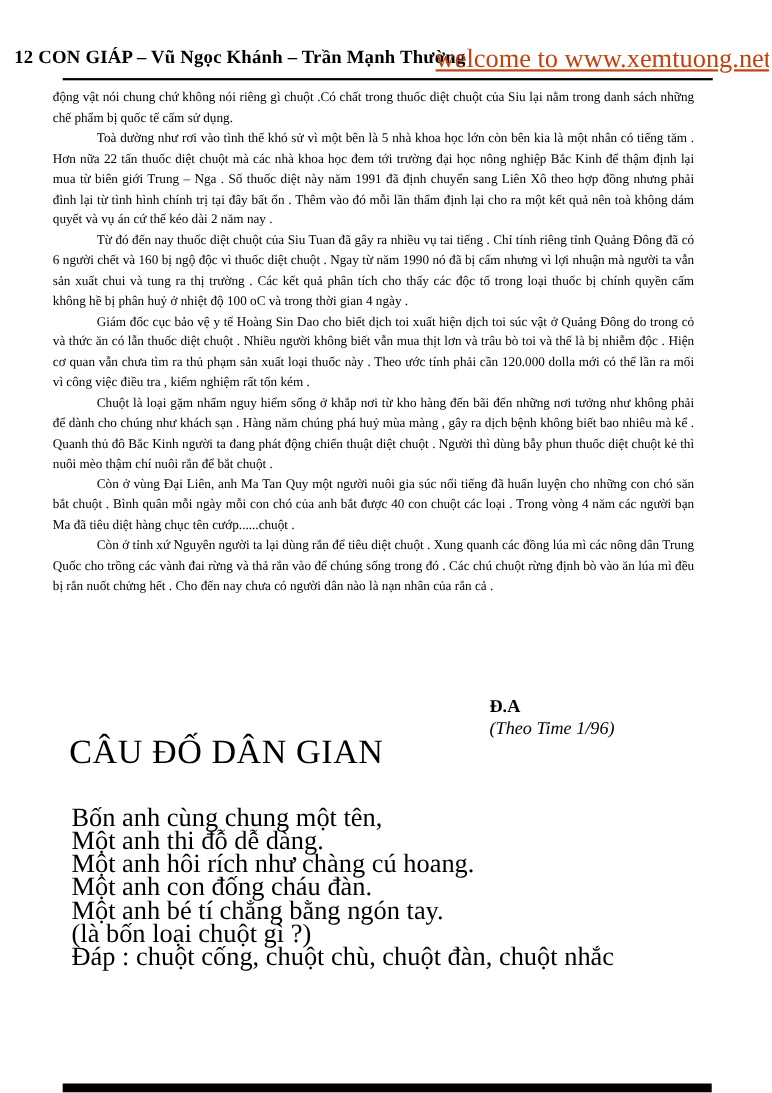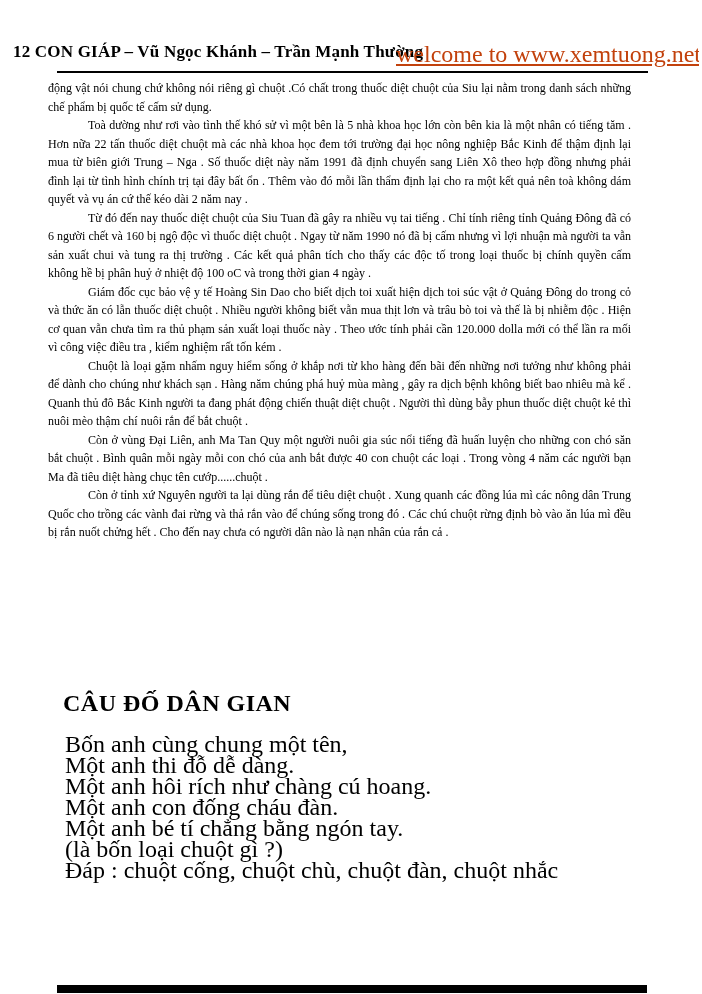--- a/index.html
+++ b/index.html
@@ -60,25 +60,24 @@
     top: 632px;
     font-size: 16.5px;
     line-height: 20px;
   }
   .sig-author { font-weight: bold; }
   .sig-source { font-style: italic; }
   .riddle-heading {
     position: absolute;
     left: 63px;
     top: 666px;
-    font-size: 24px;
-    font-weight: bold;
+    font-size: 31px;
+    font-weight: normal;
     letter-spacing: 0.5px;
     white-space: nowrap;
-    margin-top: 24px;
   }
   .poem {
     position: absolute;
     left: 65px;
     top: 734px;
     font-size: 24px;
     line-height: 21px;
   }
   .bottom-bar {
     position: absolute;
@@ -103,20 +102,24 @@
   <main class="article-text">
     <p class="para">động vật nói chung chứ không nói riêng gì chuột .Có chất trong thuốc diệt chuột của Siu lại nằm trong danh sách những chế phẩm bị quốc tế cấm sử dụng.</p>
     <p class="para indent">Toà dường như rơi vào tình thế khó sử vì một bên là 5 nhà khoa học lớn còn bên kia là một nhân có tiếng tăm . Hơn nữa 22 tấn thuốc diệt chuột mà các nhà khoa học đem tới trường đại học nông nghiệp Bắc Kinh để thậm định lại mua từ biên giới Trung – Nga . Số thuốc diệt này năm 1991 đã định chuyển sang Liên Xô theo hợp đồng nhưng phải đình lại từ tình hình chính trị tại đây bất ổn . Thêm vào đó mỗi lần thẩm định lại cho ra một kết quả nên toà không dám quyết và vụ án cứ thế kéo dài 2 năm nay .</p>
     <p class="para indent">Từ đó đến nay thuốc diệt chuột của Siu Tuan đã gây ra nhiều vụ tai tiếng . Chỉ tính riêng tỉnh Quảng Đông đã có 6  người chết và 160 bị ngộ độc vì thuốc diệt chuột . Ngay từ năm 1990 nó  đã bị cấm nhưng vì lợi nhuận mà người ta vẫn sản xuất chui và tung ra thị trường . Các kết quả phân tích cho thấy các độc tố trong loại thuốc bị chính quyền cấm không hề bị phân huỷ ở nhiệt độ 100 oC và trong thời gian 4 ngày .</p>
     <p class="para indent">Giám đốc cục bảo vệ y tế Hoàng Sin Dao cho biết dịch toi xuất hiện dịch toi súc vật ở Quảng Đông do trong cỏ và thức ăn có lẫn thuốc diệt chuột . Nhiều người không biết vẫn mua thịt lơn và trâu bò toi và thế là bị nhiễm độc . Hiện cơ quan vẫn chưa tìm ra thủ phạm sản xuất loại thuốc này . Theo ước tính phải cần 120.000 dolla mới có thể lần ra mối vì công việc điều tra , kiểm nghiệm rất tốn kém .</p>
     <p class="para indent">Chuột là loại gặm nhấm nguy hiểm sống ở khắp nơi từ kho hàng đến bãi đến những nơi tưởng như không phải để dành cho chúng như khách sạn . Hàng năm chúng phá huỷ mùa màng , gây ra dịch bệnh không biết bao nhiêu mà kể . Quanh thủ đô Bắc Kinh người ta đang phát động chiến thuật diệt chuột . Người thì dùng bẫy phun thuốc diệt chuột kẻ thì nuôi mèo thậm chí nuôi rắn để bắt chuột .</p>
     <p class="para indent">Còn ở vùng Đại Liên, anh Ma Tan Quy  một người nuôi gia súc nổi tiếng đã huấn luyện cho những con chó săn bắt chuột . Bình quân mỗi ngày mỗi con chó của anh bắt được 40 con chuột các loại . Trong vòng 4 năm các người bạn Ma đã tiêu diệt hàng chục tên cướp......chuột .</p>
     <p class="para indent">Còn ở tỉnh xứ Nguyên người ta lại dùng rắn để tiêu diệt chuột . Xung quanh các đồng lúa mì các nông dân Trung Quốc cho trồng các vành đai rừng và thả rắn vào để chúng sống trong đó . Các chú chuột rừng định bò vào ăn lúa mì đều bị rắn nuốt chửng hết . Cho đến nay chưa có người dân nào là nạn nhân của rắn cả .</p>
   </main>
 
+  <div class="signature">
+    <div class="sig-author">Đ.A</div>
+    <div class="sig-source">(Theo Time 1/96)</div>
+  </div>
 
   <h1 class="riddle-heading">CÂU ĐỐ DÂN GIAN</h1>
 
   <div class="poem">
     <div class="poem-line">Bốn anh cùng chung một tên,</div>
     <div class="poem-line">Một anh thi đỗ dễ dàng.</div>
     <div class="poem-line">Một anh hôi rích như chàng cú hoang.</div>
     <div class="poem-line">Một anh con đống cháu đàn.</div>
     <div class="poem-line">Một anh bé tí chẳng bằng ngón tay.</div>
     <div class="poem-line">(là bốn loại chuột gì ?)</div>

